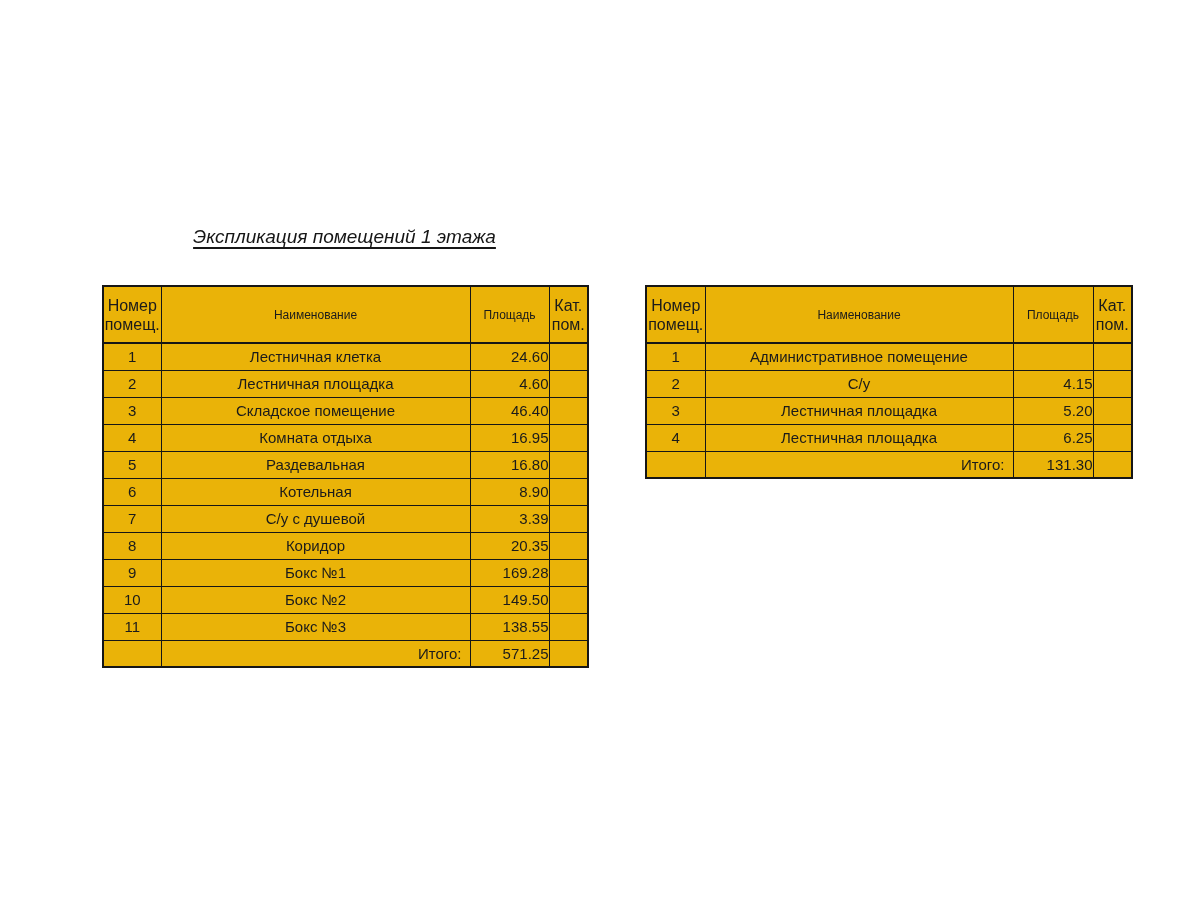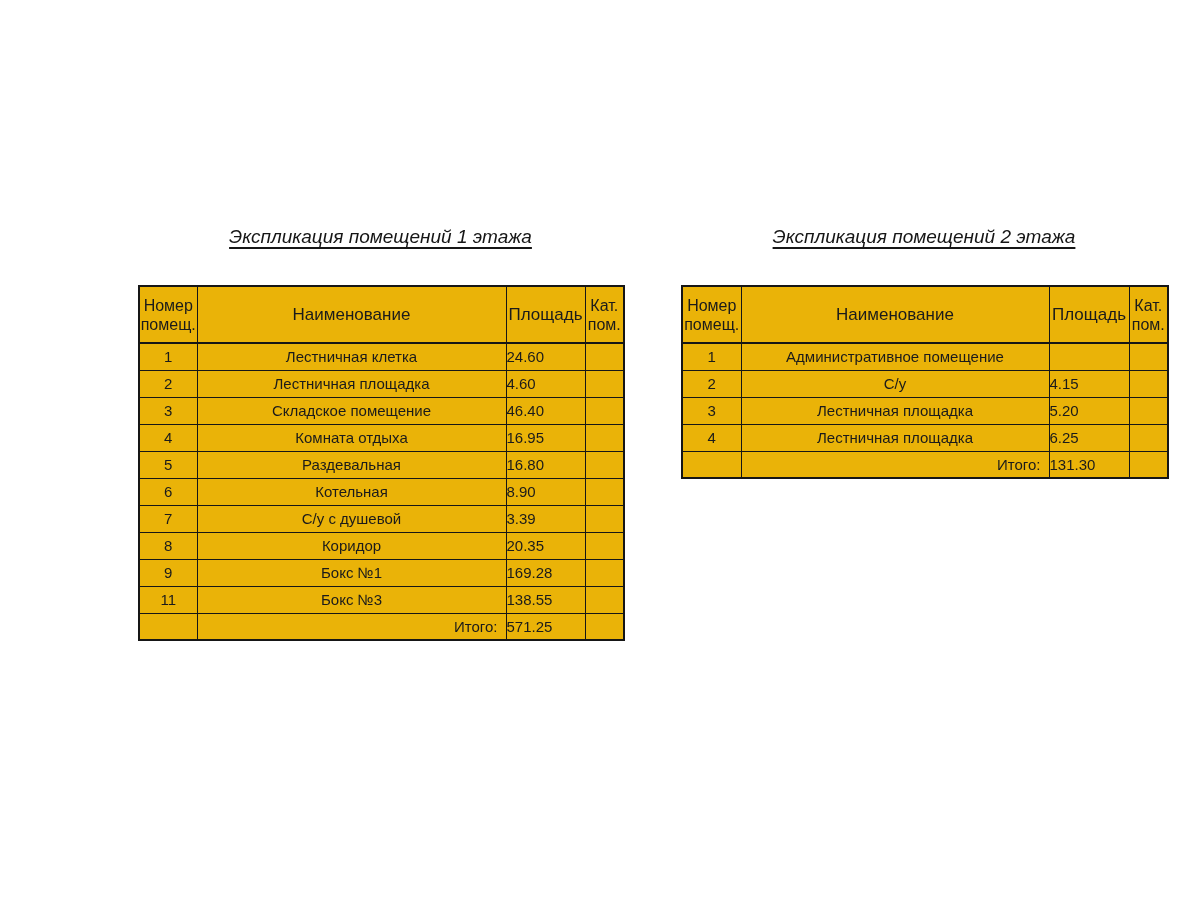--- a/index.html
+++ b/index.html
@@ -10,21 +10,20 @@
     overflow: hidden;
     background: #ffffff;
     font-family: "Liberation Sans", "DejaVu Sans", sans-serif;
     color: #1b1b1b;
   }
   .sheet {
     position: relative;
     width: 1164px;
     height: 900px;
     background: #ffffff;
-    margin-left: 36px;
   }
   .table-title {
     position: absolute;
     top: 226px;
     height: 26px;
     font-size: 19px;
     font-style: italic;
     text-align: center;
     text-decoration: underline;
     text-decoration-thickness: 2px;
@@ -57,26 +56,26 @@
   table.explication thead tr { height: 57px; }
   table.explication tbody tr { height: 27px; }
   table.explication thead th { border-bottom: 2px solid #161616; }
 
   th.h-num, th.h-cat {
     font-size: 16px;
     line-height: 19px;
     text-align: center;
   }
   th.h-name, th.h-area {
-    font-size: 17px;
+    font-size: 12px;
     text-align: center;
   }
   td.c-num  { text-align: center; font-size: 15px; }
   td.c-name { text-align: center; font-size: 15px; padding-left: 10px; }
-  td.c-area { text-align: left; font-size: 15px; }
+  td.c-area { text-align: right; font-size: 15px; }
   td.c-cat  { font-size: 15px; }
   td.c-name.total-cell { text-align: right; padding-right: 8px; padding-left: 0; }
 </style>
 </head>
 <body>
 
 <div class="sheet">
 
   <div class="table-title title-floor1">Экспликация помещений 1 этажа</div>
 
@@ -144,35 +143,40 @@
         <td class="c-area">20.35</td>
         <td class="c-cat"></td>
       </tr>
       <tr>
         <td class="c-num">9</td>
         <td class="c-name">Бокс №1</td>
         <td class="c-area">169.28</td>
         <td class="c-cat"></td>
       </tr>
       <tr>
+        <td class="c-num">10</td>
+        <td class="c-name">Бокс №2</td>
+        <td class="c-area">149.50</td>
+        <td class="c-cat"></td>
+      </tr>
+      <tr>
         <td class="c-num">11</td>
         <td class="c-name">Бокс №3</td>
         <td class="c-area">138.55</td>
         <td class="c-cat"></td>
       </tr>
       <tr>
         <td class="c-num"></td>
         <td class="c-name total-cell">Итого:</td>
         <td class="c-area">571.25</td>
         <td class="c-cat"></td>
       </tr>
     </tbody>
   </table>
 
-  <div class="table-title title-floor2">Экспликация помещений 2 этажа</div>
 
   <table class="explication table-floor2">
     <colgroup>
       <col style="width:59px">
         <col style="width:308px">
         <col style="width:80px">
         <col style="width:39px">
     </colgroup>
     <thead>
       <tr>

